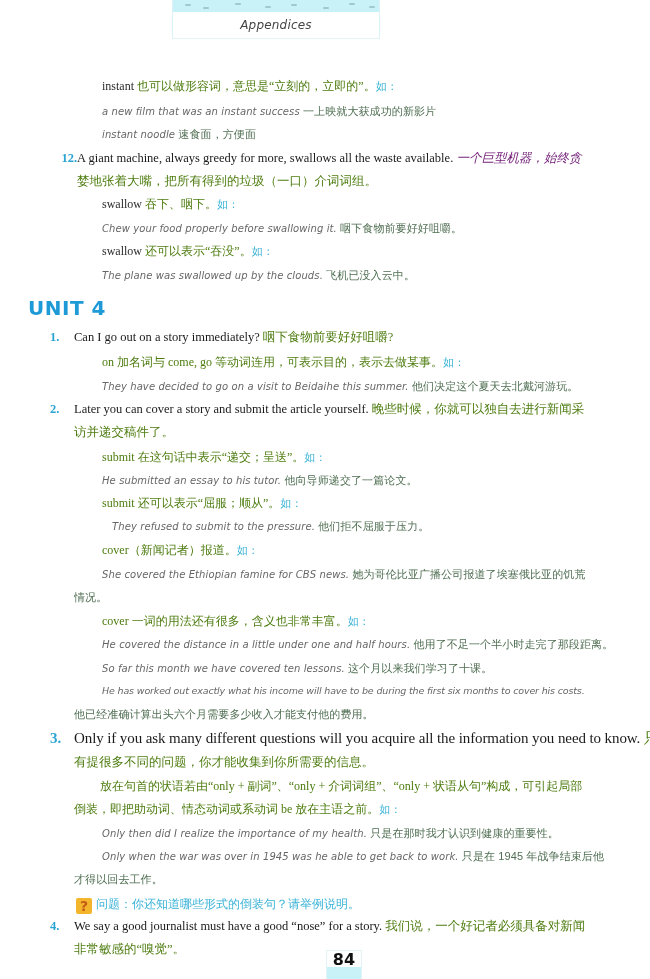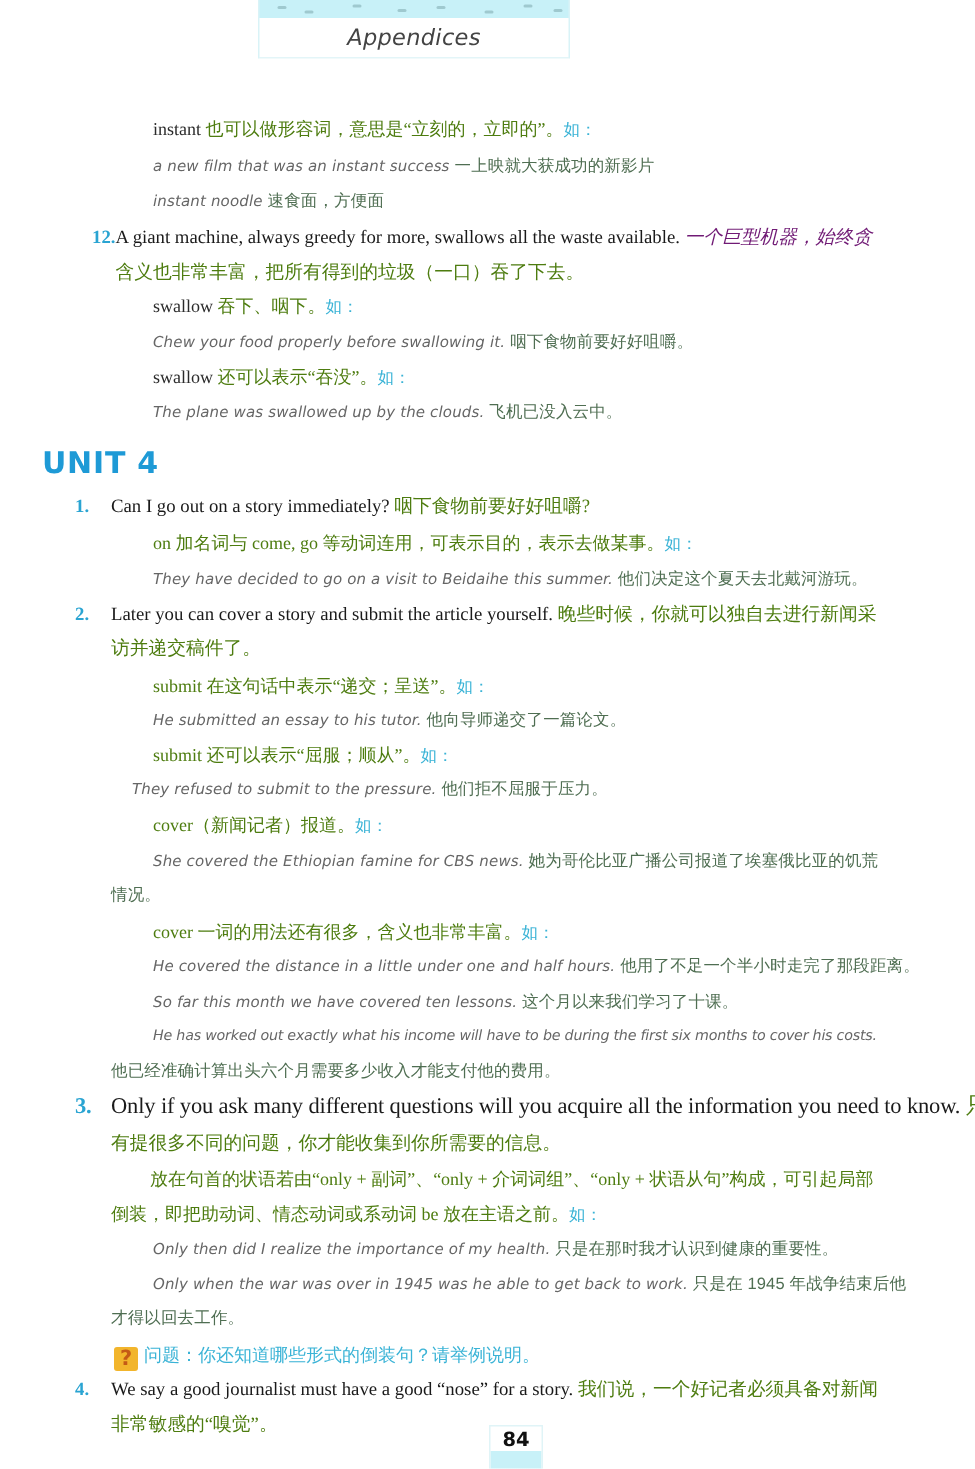--- a/index.html
+++ b/index.html
@@ -13,21 +13,21 @@
     border-left: 1px solid #d9f3f7; border-right: 1px solid #d9f3f7;
     overflow: hidden;
   }
   .header-band .dot { position: absolute; width: 6px; height: 2px; border-radius: 2px; background: #9fc9cf; }
   .header-box {
     position: absolute; left: 172px; top: 12px; width: 206px; height: 26px;
     border-left: 1px solid #d9f3f7; border-right: 1px solid #d9f3f7; border-bottom: 1px solid #e3f5f8;
     text-align: center;
   }
   .header-title {
-    font-family: "DejaVu Sans", sans-serif; font-style: italic; font-size: 15px; color: #444;
+    font-family: "DejaVu Sans", sans-serif; font-style: italic; font-size: 12px; color: #444;
     line-height: 26px; letter-spacing: 0.2px;
   }
   .line { position: absolute; white-space: nowrap; line-height: 20px; }
   .note { font-size: 12px; color: #2b2b2b; }
   .ex {
     font-family: "DejaVu Sans", sans-serif; font-style: italic; font-size: 10px; color: #666;
     letter-spacing: 0.1px;
   }
   .ex .zh { font-family: Liberation Sans, sans-serif; font-style: normal; font-size: 11px; color: #4f6e52; }
   .ru { color: #3ab3d6; font-size: 11px; }
@@ -44,21 +44,21 @@
     display: inline-block; width: 16px; height: 16px; background: #f2b52c; border-radius: 2px;
     color: #c45a16; font-family: "DejaVu Sans", sans-serif; font-weight: bold; font-size: 14px;
     text-align: center; line-height: 16px; vertical-align: -3px; margin-right: 4px;
   }
   .q-text { color: #3ab3d6; font-size: 12px; }
   .page-box {
     position: absolute; left: 326px; top: 950px; width: 34px; height: 29px;
     border: 1px solid #e0f4f7; background: linear-gradient(#ffffff 0 16px, #c8f1f8 16px 100%);
     text-align: center;
   }
-  .page-num { font-family: "DejaVu Sans", sans-serif; font-weight: bold; font-size: 13px; color: #111; line-height: 16px; }
+  .page-num { font-family: "DejaVu Sans", sans-serif; font-weight: bold; font-size: 16px; color: #111; line-height: 16px; }
 </style>
 </head>
 <body>
 
 <div class="header-band">
   <span class="dot" style="left:12px;top:4px"></span>
     <span class="dot" style="left:30px;top:7px"></span>
   <span class="dot" style="left:62px;top:3px"></span>
     <span class="dot" style="left:92px;top:6px"></span>
   <span class="dot" style="left:118px;top:4px"></span>
@@ -77,21 +77,21 @@
   <span>a new film that was an instant success </span><span class="zh">一上映就大获成功的新影片</span>
 </div>
 <div class="line ex" style="left:102px;top:124px">
   <span>instant noodle </span><span class="zh">速食面，方便面</span>
 </div>
 
 <div class="line head" style="left:35px;top:148px">
   <span class="num" style="width:42px;text-align:right">12.</span><b>A giant machine, always greedy for more, swallows all the waste available.</b><span class="zh-green"> 一个巨型机器，始终贪</span>
 </div>
 <div class="line head" style="left:77px;top:171px">
-  <span class="zh-plain">含义也非常丰富，把所有得到的垃圾（一口）吞了下去。</span>
+  <span class="zh-plain">婪地张着大嘴，把所有得到的垃圾（一口）介词词组。</span>
 </div>
 <div class="line note" style="left:102px;top:194px">
   <span>swallow</span><span class="zh-plain"> 吞下、咽下。</span><span class="ru">如：</span>
 </div>
 <div class="line ex" style="left:102px;top:218px">
   <span>Chew your food properly before swallowing it. </span><span class="zh">咽下食物前要好好咀嚼。</span>
 </div>
 <div class="line note" style="left:102px;top:241px">
   <span>swallow</span><span class="zh-plain"> 还可以表示“吞没”。</span><span class="ru">如：</span>
 </div>
@@ -119,21 +119,21 @@
 </div>
 <div class="line note" style="left:102px;top:447px">
   <span class="zh-plain">submit 在这句话中表示“递交；呈送”。</span><span class="ru">如：</span>
 </div>
 <div class="line ex" style="left:102px;top:470px">
   <span>He submitted an essay to his tutor. </span><span class="zh">他向导师递交了一篇论文。</span>
 </div>
 <div class="line note" style="left:102px;top:493px">
   <span class="zh-plain">submit 还可以表示“屈服；顺从”。</span><span class="ru">如：</span>
 </div>
-<div class="line ex" style="left:88px;top:516px">
+<div class="line ex" style="left:112px;top:516px">
   <span>They refused to submit to the pressure. </span><span class="zh">他们拒不屈服于压力。</span>
 </div>
 <div class="line note" style="left:102px;top:540px">
   <span class="zh-plain">cover（新闻记者）报道。</span><span class="ru">如：</span>
 </div>
 <div class="line ex" style="left:102px;top:564px">
   <span>She covered the Ethiopian famine for CBS news. </span><span class="zh">她为哥伦比亚广播公司报道了埃塞俄比亚的饥荒</span>
 </div>
 <div class="line ex" style="left:74px;top:587px">
   <span class="zh">情况。</span>

